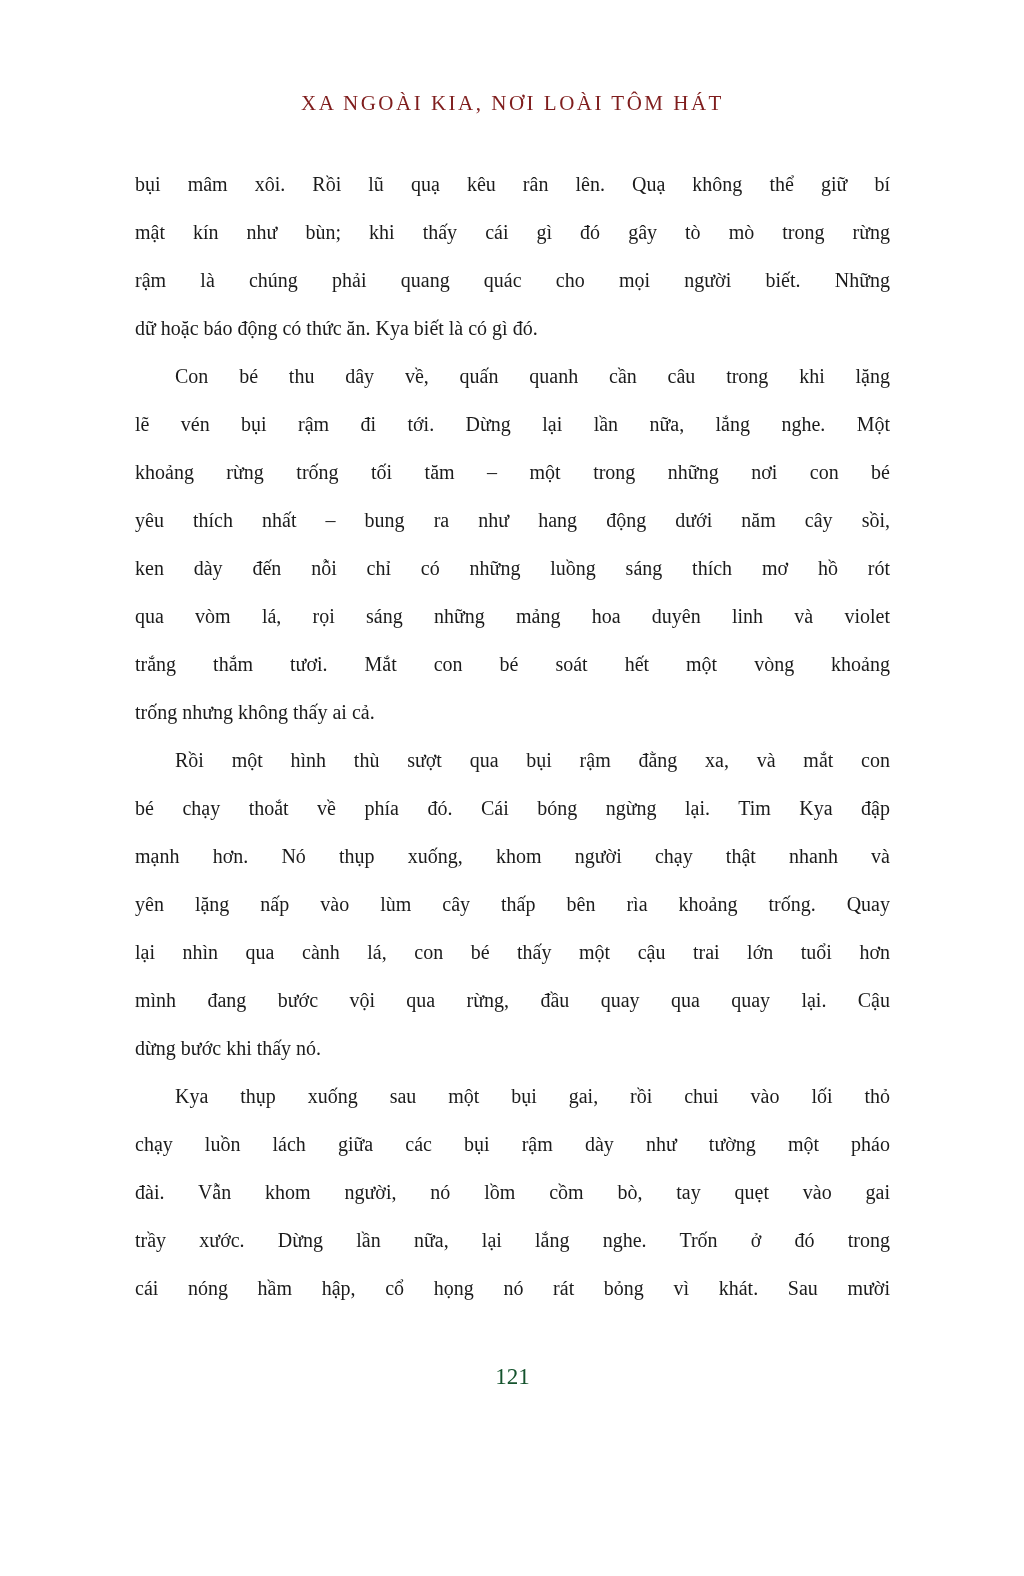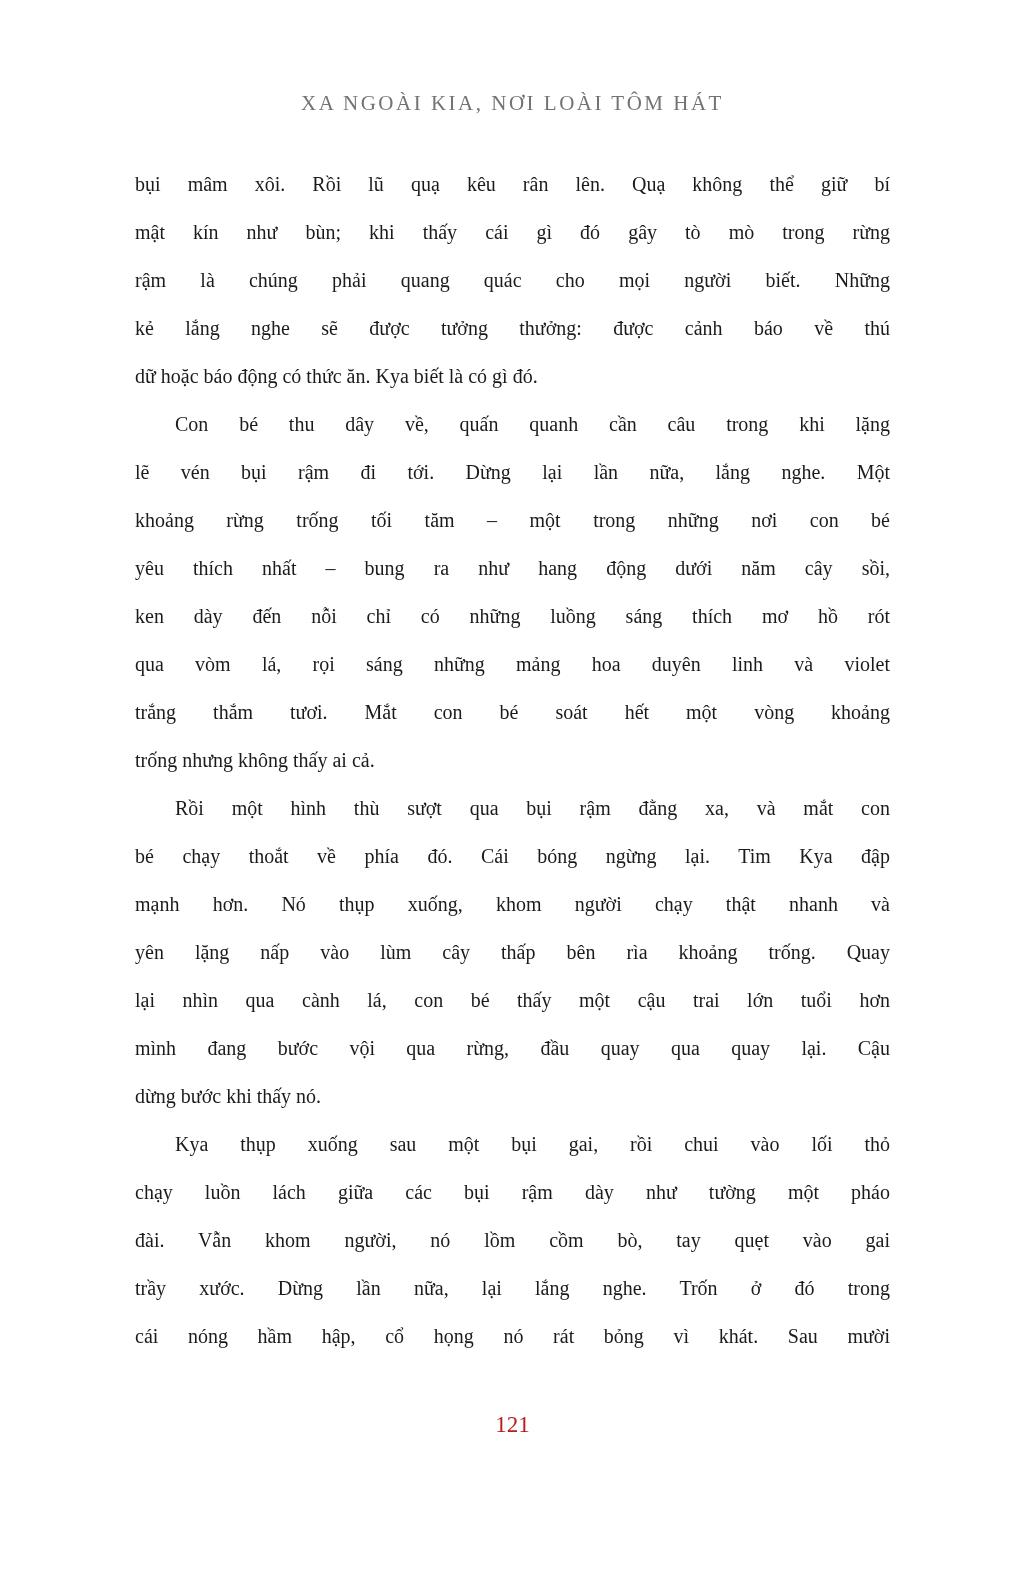--- a/index.html
+++ b/index.html
@@ -16,21 +16,21 @@
     color: #1b1b1b;
     font-family: "Liberation Serif", "DejaVu Serif", serif;
     box-sizing: border-box;
     padding: 88px 134px 0 135px;
     overflow: hidden;
   }
   .running-header {
     text-align: center;
     font-size: 21px;
     letter-spacing: 2.5px;
-    color: #737373;
+    color: #7f1d1d;
     height: 30px;
     line-height: 30px;
     font-variant: normal;
   }
   .body-text {
     margin-top: 42px;
     font-size: 20px;
     line-height: 48px;
   }
   .paragraph {
@@ -46,37 +46,36 @@
     text-indent: 40px;
   }
   .line.end {
     text-align: center;
     text-align-last: left;
   }
   .page-footer {
     margin-top: 52px;
     text-align: center;
     font-size: 23px;
-    color: #b91c1c;
+    color: #14532d;
   }
 </style>
 </head>
 <body>
 
 <div class="page">
 
   <div class="running-header">XA NGOÀI KIA, NƠI LOÀI TÔM HÁT</div>
 
   <div class="body-text">
 
     <div class="paragraph">
       <div class="line">bụi mâm xôi. Rồi lũ quạ kêu rân lên. Quạ không thể giữ bí</div>
       <div class="line">mật kín như bùn; khi thấy cái gì đó gây tò mò trong rừng</div>
       <div class="line">rậm là chúng phải quang quác cho mọi người biết. Những</div>
-      <div class="line">kẻ lắng nghe sẽ được tưởng thưởng: được cảnh báo về thú</div>
       <div class="line end">dữ hoặc báo động có thức ăn. Kya biết là có gì đó.</div>
     </div>
 
     <div class="paragraph">
       <div class="line indent">Con bé thu dây về, quấn quanh cần câu trong khi lặng</div>
       <div class="line">lẽ vén bụi rậm đi tới. Dừng lại lần nữa, lắng nghe. Một</div>
       <div class="line">khoảng rừng trống tối tăm – một trong những nơi con bé</div>
       <div class="line">yêu thích nhất – bung ra như hang động dưới năm cây sồi,</div>
       <div class="line">ken dày đến nỗi chỉ có những luồng sáng thích mơ hồ rót</div>
       <div class="line">qua vòm lá, rọi sáng những mảng hoa duyên linh và violet</div>

